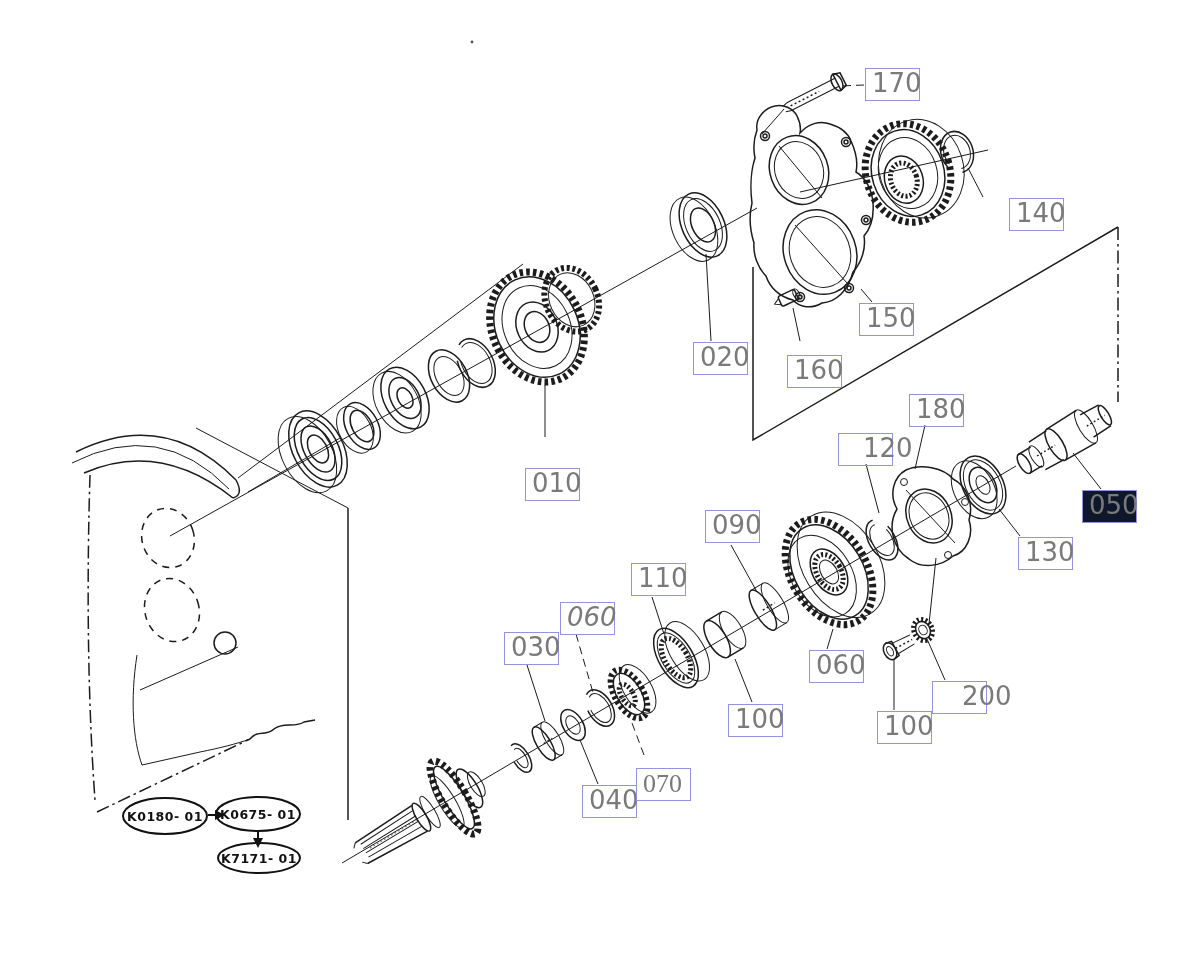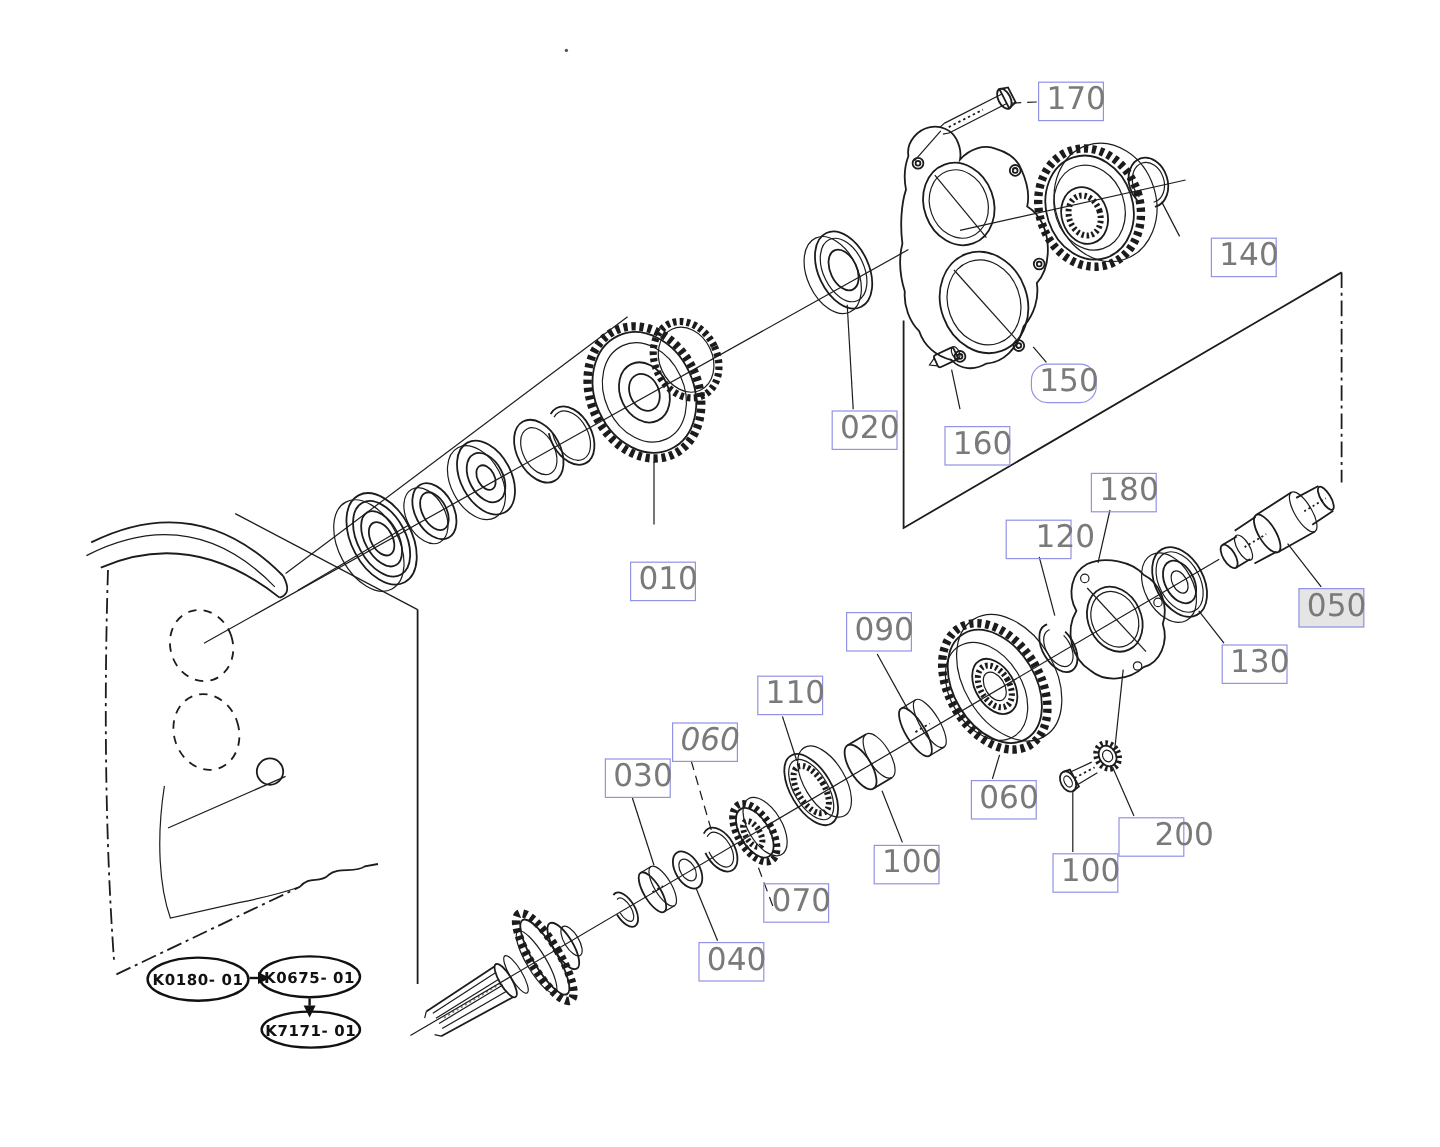--- a/index.html
+++ b/index.html
@@ -17,21 +17,21 @@
   .splinehatch{stroke-dasharray:1.7 2.4;}
   .dashdot{stroke-dasharray:13 4 2.5 4;}
   .dashed{stroke-dasharray:7 6;}
   .ldash{stroke-dasharray:8 5;}
   
   #labels-layer{position:absolute;left:0;top:0;width:100%;height:100%;}
   .plabel{position:absolute;width:55px;height:33px;box-sizing:border-box;
           border:1.6px solid #9393e3;background:transparent;cursor:pointer;
           color:#7a7a7a;font-size:26px;line-height:29px;padding-left:6px;
           font-family:"DejaVu Sans",sans-serif;}
-  .plabel.hl{background:#e5e5e5;}
+  .plabel.hl{background:#0f172a;}
   .refcode{font:bold 12.5px "DejaVu Sans",sans-serif;fill:#111;letter-spacing:0.5px;}
 </style>
 </head>
 <body>
 
 <div class="stage">
 
 <svg width="1200" height="956" viewBox="0 0 1200 956">
 
   <circle cx="472" cy="42" r="1.4" fill="#555"></circle>
@@ -349,29 +349,29 @@
   </g>
 </svg>
 
 <div id="labels-layer">
       <div class="plabel" style="left: 525px; top: 444px; margin-top: 24px;">010</div>
       <div class="plabel" style="left: 693px; top: 342px;">020</div>
       <div class="plabel" style="left: 504px; top: 632px;">030</div>
       <div class="plabel" style="left: 582px; top: 785px;">040</div>
       <div class="plabel hl" style="left: 1082px; top: 490px;">050</div>
       <div class="plabel" style="left: 560px; top: 602px; font-style: italic;">060</div>
-      <div class="plabel" style="left: 636px; top: 736px;">070</div>
+      <div class="plabel" style="left: 636px; top: 768px; font-family: Liberation Serif, serif;">070</div>
       <div class="plabel" style="left: 809px; top: 650px;">060</div>
       <div class="plabel" style="left: 705px; top: 510px;">090</div>
       <div class="plabel" style="left: 728px; top: 704px;">100</div>
       <div class="plabel" style="left: 631px; top: 563px;">110</div>
       <div class="plabel" style="left: 838px; top: 433px; padding-left: 24px;">120</div>
       <div class="plabel" style="left: 1007px; top: 537px; margin-left: 11px;">130</div>
       <div class="plabel" style="left: 1009px; top: 198px;">140</div>
-      <div class="plabel" style="left: 859px; top: 303px; border-radius: 14px;">150</div>
+      <div class="plabel" style="left: 859px; top: 303px;">150</div>
       <div class="plabel" style="left: 787px; top: 343px; margin-top: 12px;">160</div>
       <div class="plabel" style="left: 865px; top: 68px;">170</div>
       <div class="plabel" style="left: 909px; top: 394px;">180</div>
       <div class="plabel" style="left: 877px; top: 711px;">100</div>
       <div class="plabel" style="left: 932px; top: 681px; padding-left: 29px;">200</div>
     </div>
 
 </div>
 
 </body></html>

